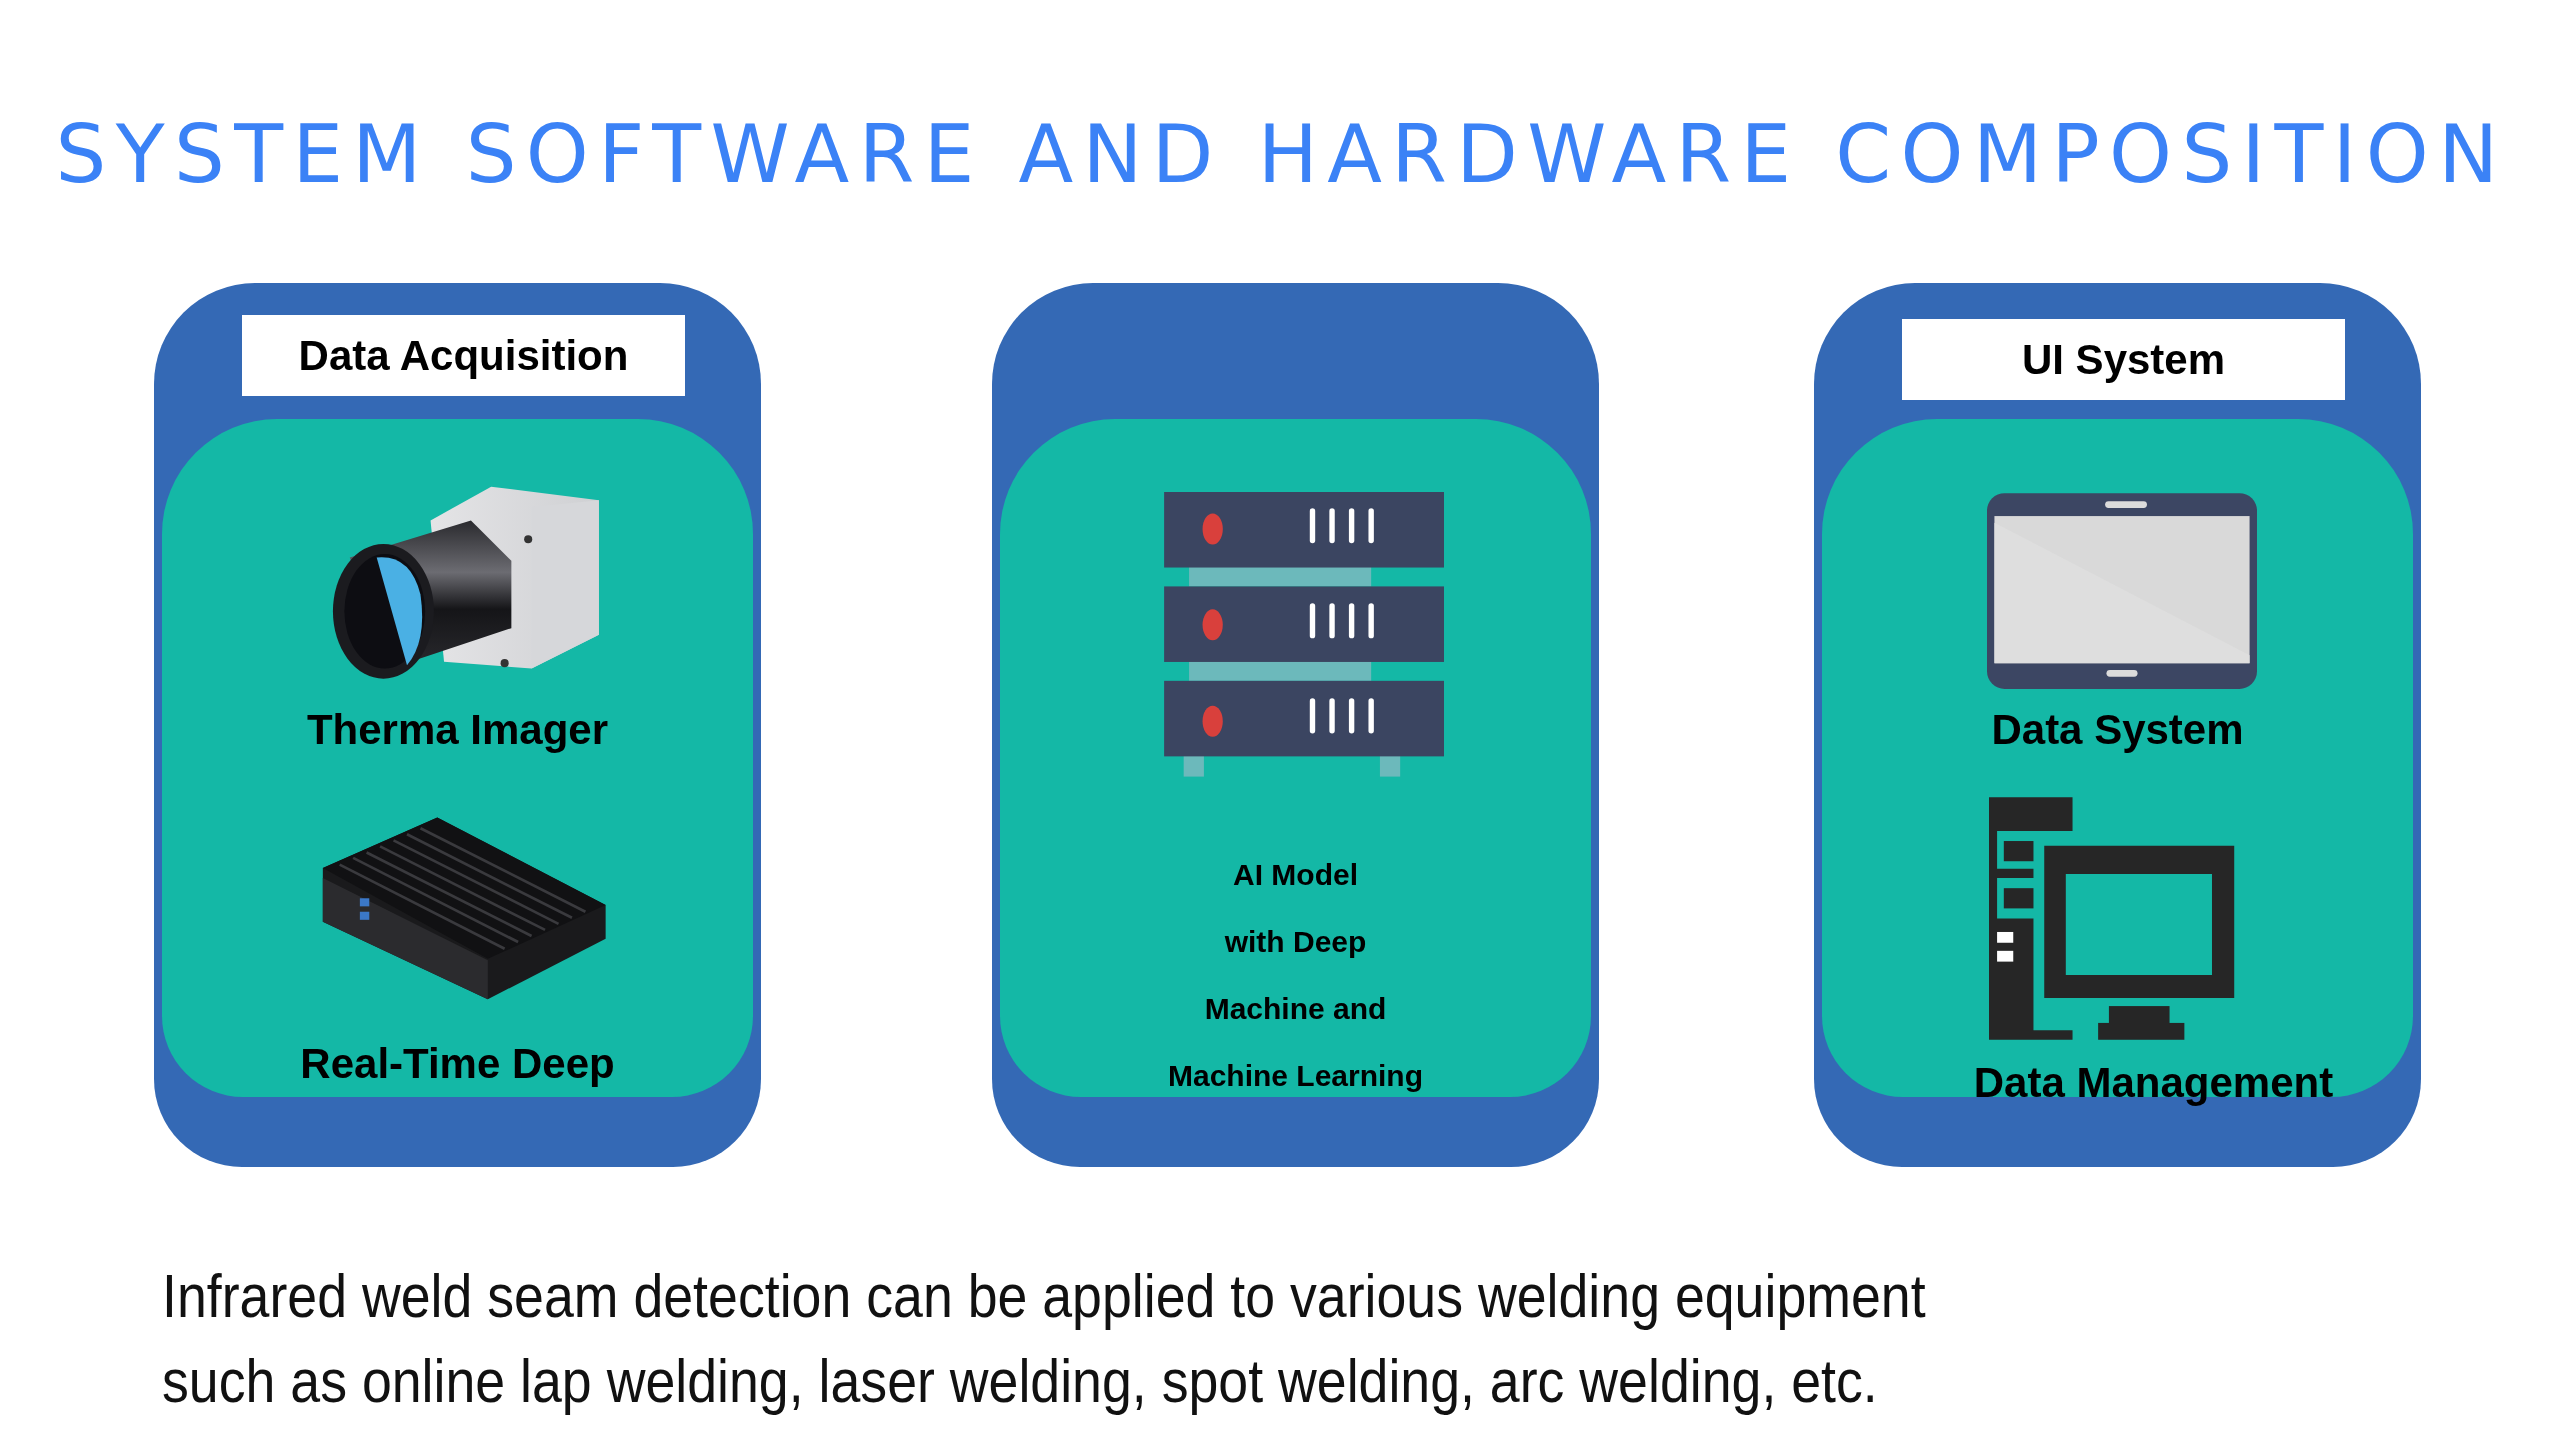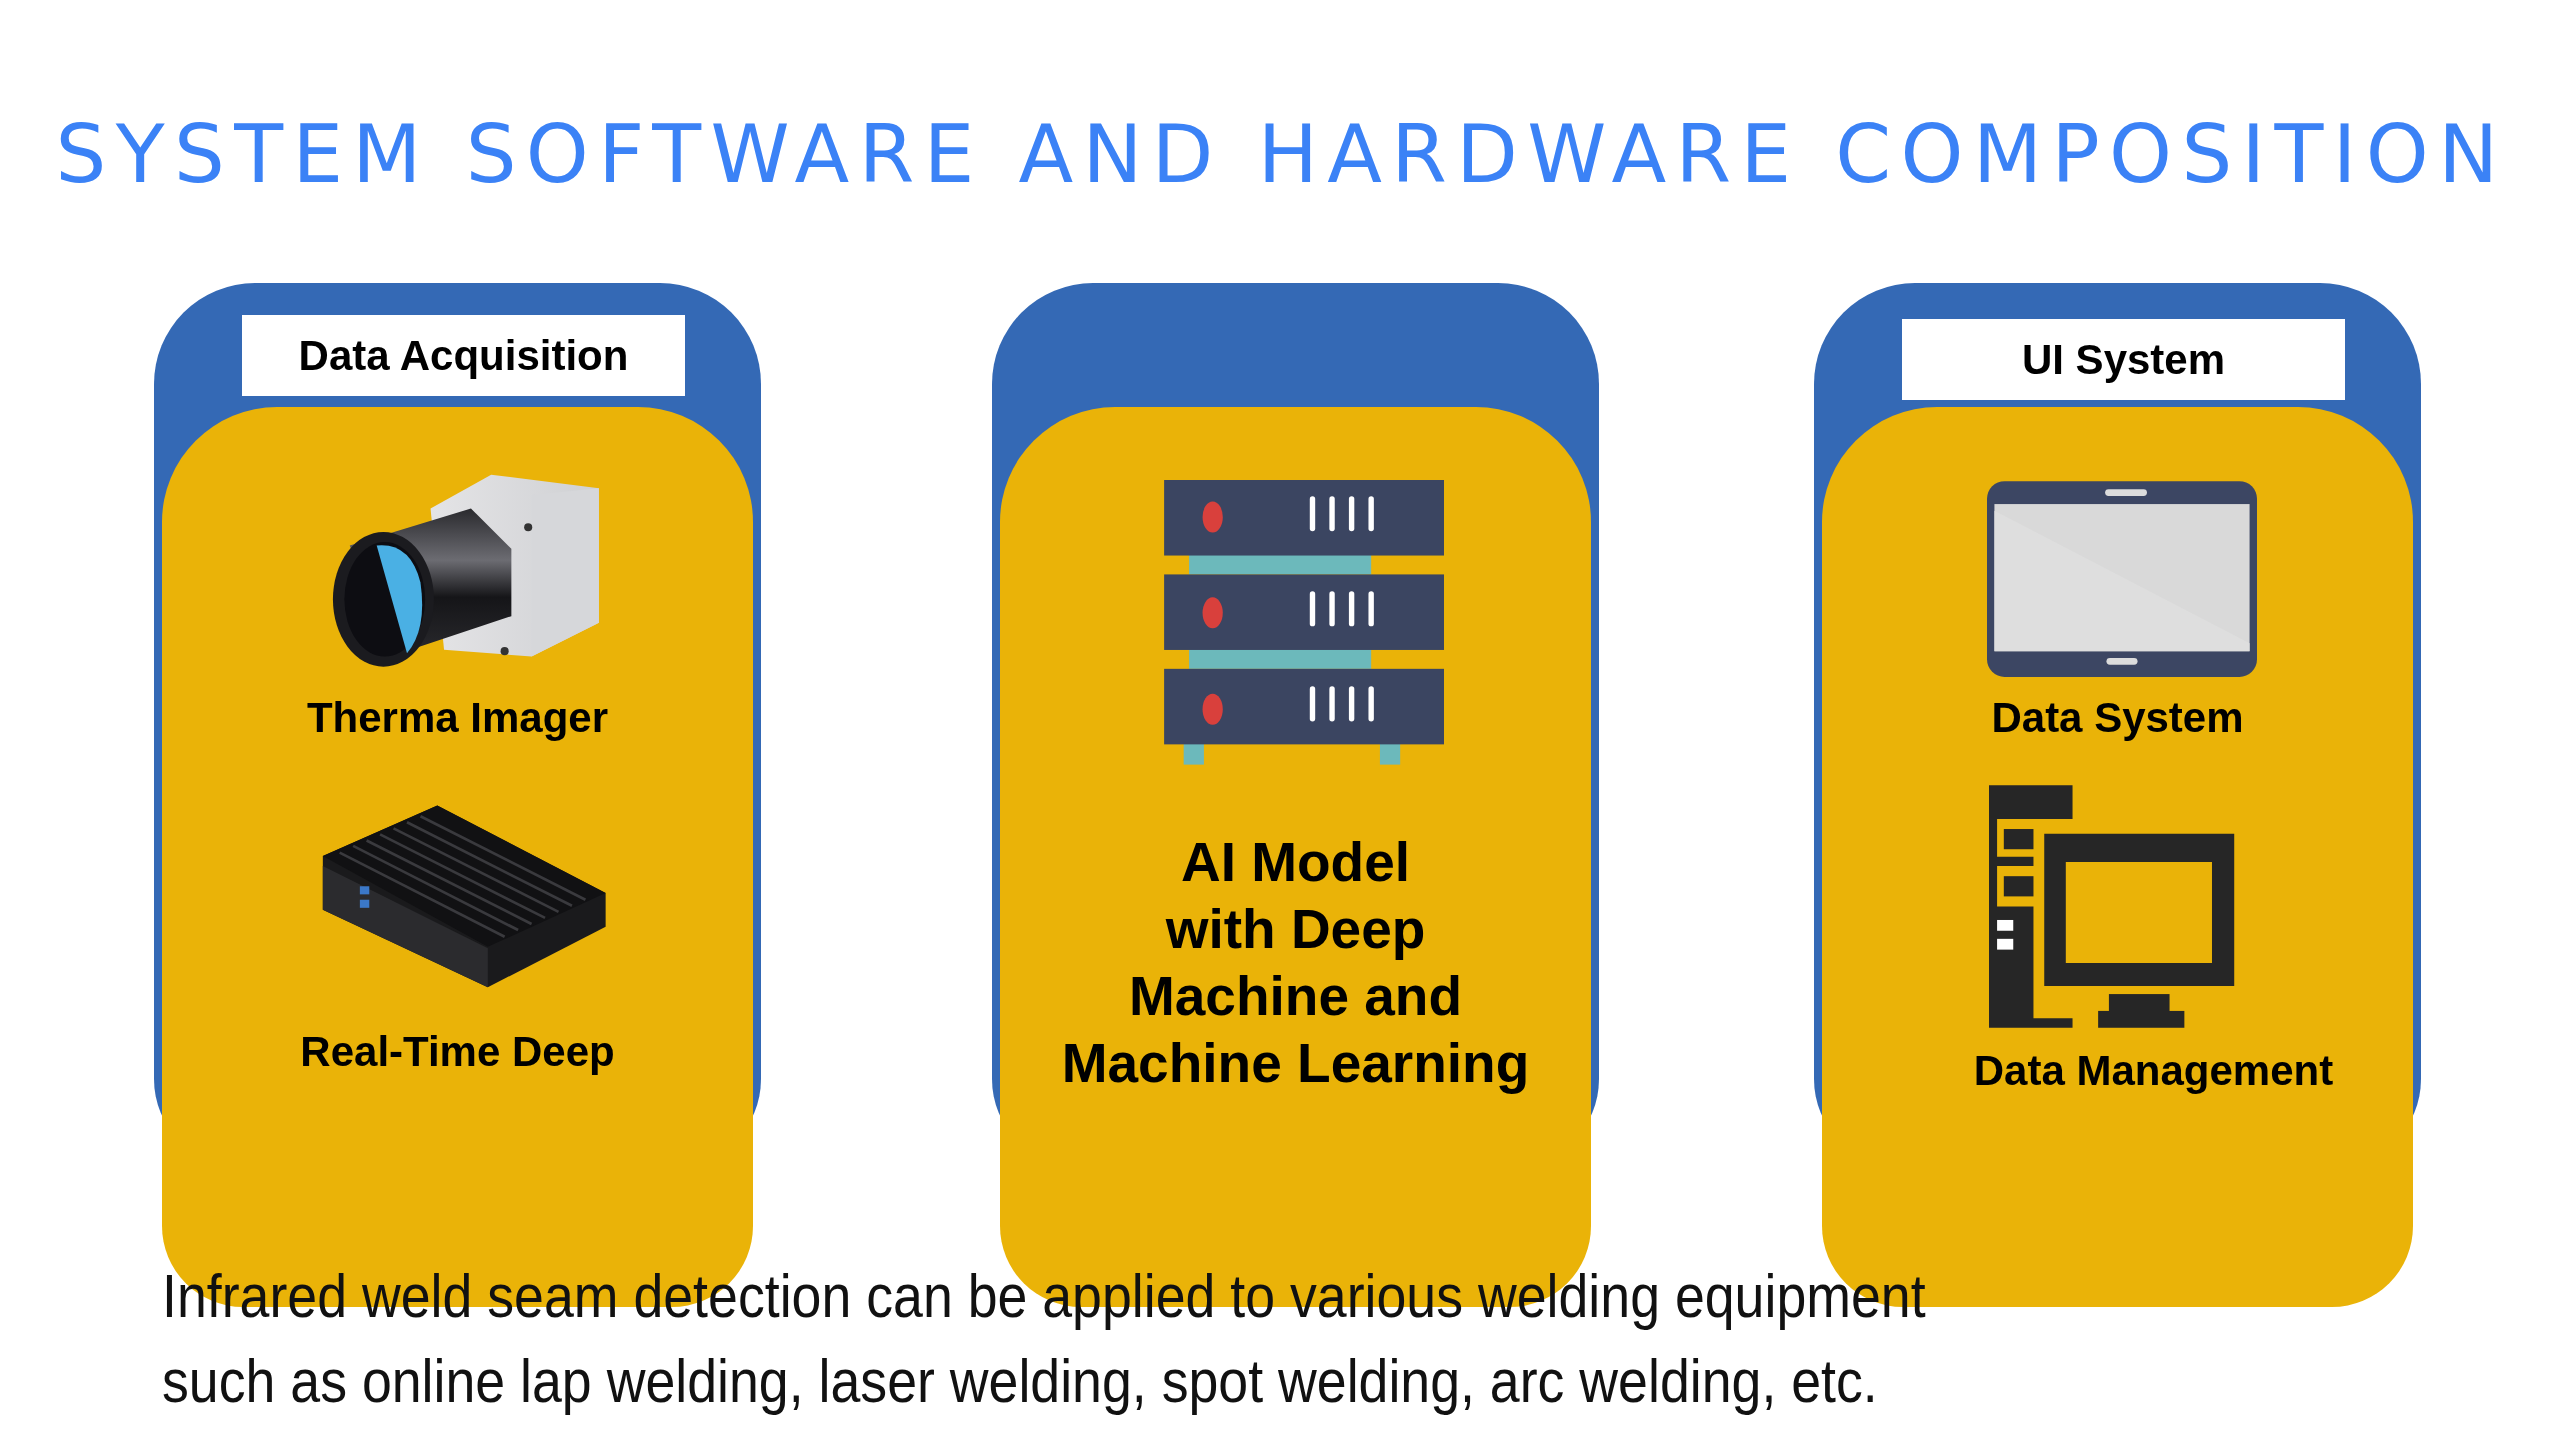--- a/index.html
+++ b/index.html
@@ -14,29 +14,29 @@
              background: #3469b5; border-radius: 101px 101px 88px 88px; }
     .panel-1 { left: 154px; }
     .panel-2 { left: 992px; }
     .panel-3 { left: 1814px; }
 
     .panel-header { position: absolute; left: 88px; top: 20px; width: 443px; height: 81px;
                     background: #fff; display: flex; align-items: center; justify-content: center;
                     font-weight: bold; font-size: 42px; color: #000; margin-top: 12px; }
     .panel-2 .panel-header, .panel-3 .panel-header { top: 24px; }
 
-    .panel-body { position: absolute; left: 8px; top: 124px; width: 591px; height: 900px;
-                  background: #eab308; border-radius: 115px 115px 81px 81px; }
+    .panel-body { position: absolute; left: 8px; top: 136px; width: 591px; height: 678px;
+                  background: #14b8a6; border-radius: 115px 115px 81px 81px; }
 
     .item-label { position: absolute; left: 0; width: 100%; text-align: center;
                   font-weight: bold; font-size: 42px; line-height: 1.0; color: #000; }
 
     .icon { position: absolute; }
     .multi-label { position: absolute; left: 0; width: 100%; text-align: center;
-                   font-weight: bold; font-size: 55px; line-height: 67px; color: #000; }
+                   font-weight: bold; font-size: 30px; line-height: 67px; color: #000; }
 
     .footer { position: absolute; left: 162px; top: 1254px; width: 2294px;
               font-family: "Liberation Sans", sans-serif; font-size: 61px; line-height: 85px;
               color: #111; transform: scaleX(0.88); transform-origin: left top; }
     .footer div { white-space: nowrap; }
   </style>
 </head>
 <body>
 
 <div class="title">SYSTEM SOFTWARE AND HARDWARE COMPOSITION</div>

